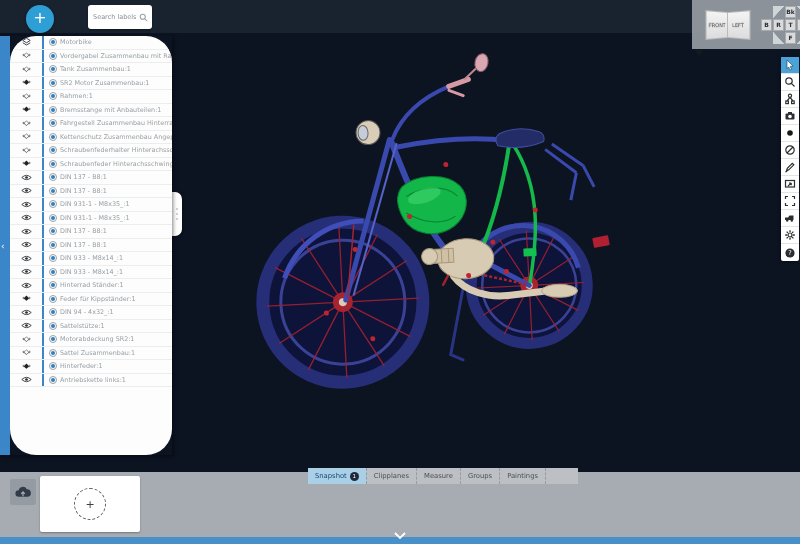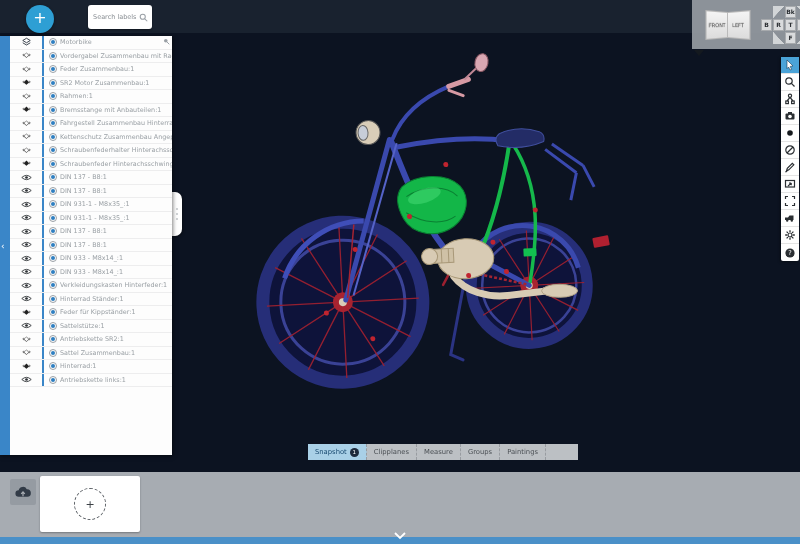--- a/index.html
+++ b/index.html
@@ -23,21 +23,21 @@
     display:flex; align-items:center; padding:0 4px 0 5px; z-index:30; box-shadow:0 1px 2px rgba(0,0,0,.35); }
   .searchbox input { flex:1; width:40px; border:none; outline:none; font-size:6.5px; color:#444;
     font-family:"DejaVu Sans",sans-serif; background:transparent; }
   .searchbox input::placeholder { color:#8a8f94; }
 
   
   .sidebar { position:absolute; left:0; top:36px; width:172px; height:419px; display:flex; z-index:25;
     box-shadow:1px 1px 4px rgba(0,0,0,.5); }
   .sidebar-strip { width:10px; background:#3a86c8; position:relative; }
   .sidebar-strip .chev { position:absolute; left:1px; top:205px; color:#fff; font-size:9px; }
-  .sidebar-panel { width:162px; background:#fdfdfd; position:relative; overflow:hidden; }
+  .sidebar-panel { width:162px; background:#fdfdfd; position:relative; overflow:hidden;border-radius:26px; }
   .tree-row { height:13.5px; display:flex; align-items:center; border-bottom:1px solid #ededee; }
   .eyecell { width:34px; flex:0 0 34px; display:flex; align-items:center; justify-content:center;
     border-right:2px solid #3a86c8; height:100%; cursor:pointer; }
   .ghost-glyph { font-size:7px; color:#222; letter-spacing:-1px; line-height:1; }
   .radio { width:8px; height:8px; border:1px solid #9aa0a6; border-radius:50%; margin:0 3px 0 5px;
     display:flex; align-items:center; justify-content:center; flex:0 0 8px; cursor:pointer; }
   .radio .dot { width:4px; height:4px; background:#2f7fc1; border-radius:50%; }
   .tree-label { font-size:6.4px; color:#9aa0a5; white-space:nowrap; overflow:hidden; }
   .pin { position:absolute; right:2px; top:2px; }
   .handle { position:absolute; left:172px; top:192px; width:10px; height:44px; background:#fff;
@@ -61,21 +61,21 @@
   .bookbtn.front { transform:rotateY(32deg); transform-origin:right center; }
   .bookbtn.left  { transform:rotateY(-32deg); transform-origin:left center; border-left:none; }
   .cube { display:grid; grid-template-columns:repeat(4,11px); grid-auto-rows:12px; gap:1px; margin-left:10px; }
   .cube .cell { background:#d9dbdd; border:1px solid #a7aaad; color:#2b2f33; font-size:6px; font-weight:bold;
     display:flex; align-items:center; justify-content:center; cursor:pointer; }
   .cube .tri { border:none; cursor:pointer; }
   .panel-collapse { position:absolute; left:2px; bottom:-7px; width:0; height:0;
     border-left:5px solid transparent; border-right:5px solid transparent; border-top:6px solid #14191f; }
 
   
-  .tabstrip { position:absolute; left:308px; top:444px; height:16px; width:270px; background:#bcc0c4;
+  .tabstrip { position:absolute; left:308px; top:468px; height:16px; width:270px; background:#bcc0c4;
     display:flex; z-index:20; }
   .tab { padding:0 7px; font-size:6.8px; line-height:16px; color:#4a4f54; border-right:1px dashed #989ca1;
     white-space:nowrap; cursor:pointer; display:flex; align-items:center; gap:3px; }
   .tab.active { background:#a9d0e7; color:#17486f; }
   .tab .badge { width:9px; height:9px; border-radius:50%; background:#1e2a3c; color:#fff; font-size:5.5px;
     line-height:9px; text-align:center; }
 
   
   .bottompanel { position:absolute; left:0; top:472px; width:800px; height:65px; background:#a7acb2; z-index:19; }
   .cloudbtn { position:absolute; left:10px; top:7px; width:26px; height:26px; background:#959ba2; border-radius:2px;
@@ -220,21 +220,21 @@
           </span>
           <span class="tree-label">Vordergabel Zusammenbau mit Rad:1</span>
         </div>
         <div class="tree-row">
           <span class="eyecell">
             <span class="ghost-glyph">‹◇›</span>
           </span>
           <span class="radio">
             <span class="dot"></span>
           </span>
-          <span class="tree-label">Feder Zusammenbau:1</span>
+          <span class="tree-label">Tank Zusammenbau:1</span>
         </div>
         <div class="tree-row">
           <span class="eyecell">
             <span class="ghost-glyph">‹◆›</span>
           </span>
           <span class="radio">
             <span class="dot"></span>
           </span>
           <span class="tree-label">SR2 Motor Zusammenbau:1</span>
         </div>
@@ -391,32 +391,20 @@
         <div class="tree-row">
           <span class="eyecell">
             <svg width="11" height="7" viewBox="0 0 14 8">
               <path d="M1 4 Q7 -1.5 13 4 Q7 9.5 1 4 Z" fill="none" stroke="#2b2f33" stroke-width="1.1"></path>
               <circle cx="7" cy="4" r="1.7" fill="#2b2f33"></circle>
             </svg>
           </span>
           <span class="radio">
             <span class="dot"></span>
           </span>
-          <span class="tree-label">Verkleidungskasten Hinterfeder:1</span>
-        </div>
-        <div class="tree-row">
-          <span class="eyecell">
-            <svg width="11" height="7" viewBox="0 0 14 8">
-              <path d="M1 4 Q7 -1.5 13 4 Q7 9.5 1 4 Z" fill="none" stroke="#2b2f33" stroke-width="1.1"></path>
-              <circle cx="7" cy="4" r="1.7" fill="#2b2f33"></circle>
-            </svg>
-          </span>
-          <span class="radio">
-            <span class="dot"></span>
-          </span>
           <span class="tree-label">Hinterrad Ständer:1</span>
         </div>
         <div class="tree-row">
           <span class="eyecell">
             <span class="ghost-glyph">‹◆›</span>
           </span>
           <span class="radio">
             <span class="dot"></span>
           </span>
           <span class="tree-label">Feder für Kippständer:1</span>
@@ -424,48 +412,60 @@
         <div class="tree-row">
           <span class="eyecell">
             <svg width="11" height="7" viewBox="0 0 14 8">
               <path d="M1 4 Q7 -1.5 13 4 Q7 9.5 1 4 Z" fill="none" stroke="#2b2f33" stroke-width="1.1"></path>
               <circle cx="7" cy="4" r="1.7" fill="#2b2f33"></circle>
             </svg>
           </span>
           <span class="radio">
             <span class="dot"></span>
           </span>
+          <span class="tree-label">DIN 94 - 4x32_:1</span>
+        </div>
+        <div class="tree-row">
+          <span class="eyecell">
+            <svg width="11" height="7" viewBox="0 0 14 8">
+              <path d="M1 4 Q7 -1.5 13 4 Q7 9.5 1 4 Z" fill="none" stroke="#2b2f33" stroke-width="1.1"></path>
+              <circle cx="7" cy="4" r="1.7" fill="#2b2f33"></circle>
+            </svg>
+          </span>
+          <span class="radio">
+            <span class="dot"></span>
+          </span>
           <span class="tree-label">Sattelstütze:1</span>
         </div>
         <div class="tree-row">
           <span class="eyecell">
             <span class="ghost-glyph">‹◇›</span>
           </span>
           <span class="radio">
             <span class="dot"></span>
           </span>
-          <span class="tree-label">Antriebskette SR2:1</span>
+          <span class="tree-label">Motorabdeckung SR2:1</span>
         </div>
         <div class="tree-row">
           <span class="eyecell">
             <span class="ghost-glyph">‹◇›</span>
           </span>
           <span class="radio">
             <span class="dot"></span>
           </span>
           <span class="tree-label">Sattel Zusammenbau:1</span>
         </div>
         <div class="tree-row">
           <span class="eyecell">
             <span class="ghost-glyph">‹◆›</span>
           </span>
           <span class="radio">
             <span class="dot"></span>
           </span>
-          <span class="tree-label">Hinterrad:1</span>
+          <span class="tree-label">Hinterfeder:1</span>
         </div>
         <div class="tree-row">
           <span class="eyecell">
             <svg width="11" height="7" viewBox="0 0 14 8">
               <path d="M1 4 Q7 -1.5 13 4 Q7 9.5 1 4 Z" fill="none" stroke="#2b2f33" stroke-width="1.1"></path>
               <circle cx="7" cy="4" r="1.7" fill="#2b2f33"></circle>
             </svg>
           </span>
           <span class="radio">
             <span class="dot"></span>

